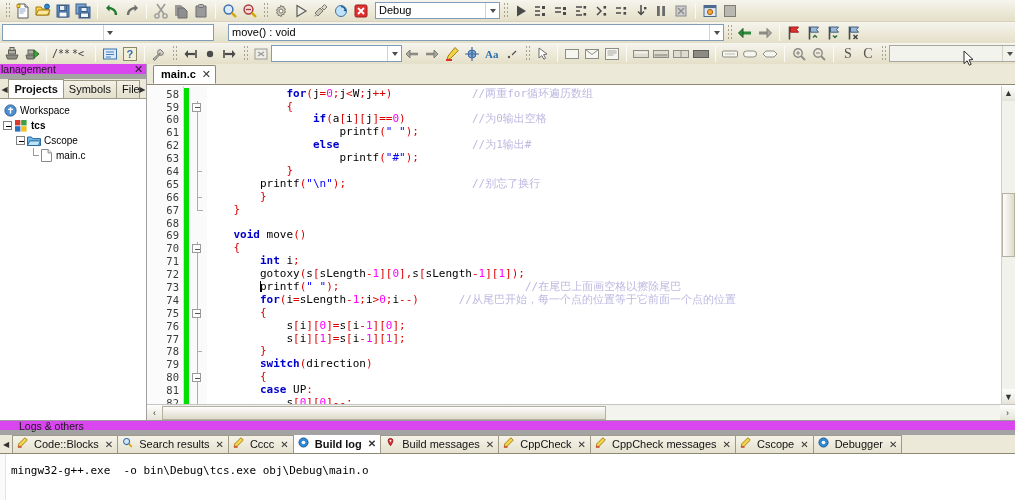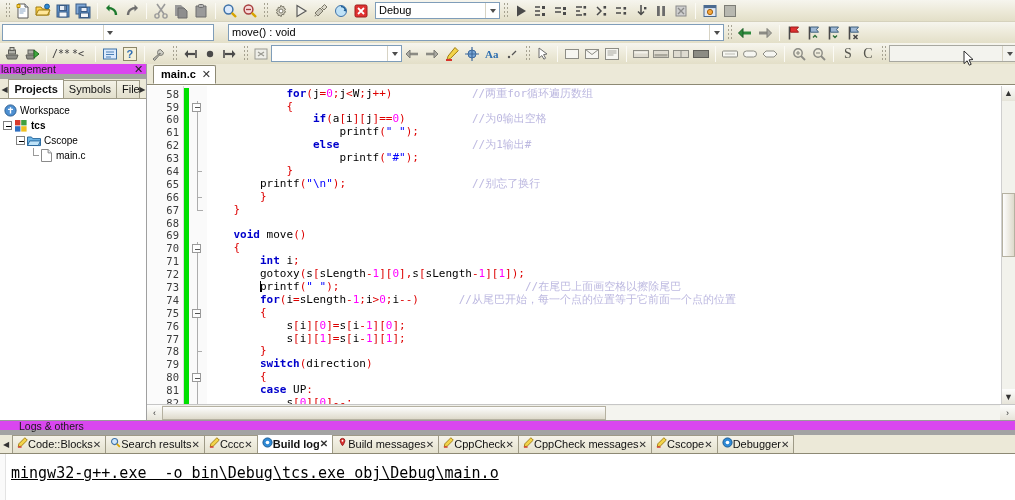--- a/index.html
+++ b/index.html
@@ -268,42 +268,41 @@
     border-bottom: 1px solid #8d8974;
     overflow: hidden;
   }
   #logtabs .scroller {
     width: 12px; height: 17px; display: flex; align-items: center; justify-content: center;
     font-size: 8px; color: #333; flex: 0 0 auto;
   }
   .ltab {
     height: 18px; line-height: 17px;
     padding: 0 4px 0 4px;
-    display: flex; align-items: center; gap: 0;
+    display: flex; align-items: center; gap: 6px;
     font-size: 11px;
     border: 1px solid #9e9a86; border-bottom: none;
     background: linear-gradient(to bottom,#f6f4ea,#e4e1ce);
     margin-right: -1px; flex: 0 0 auto;
     white-space: nowrap;
     color: #111;
   }
   .ltab.active { background: #fff; font-weight: bold; height: 19px; line-height: 18px; z-index: 2; position: relative; }
   .ltab .lx { color: #333; font-size: 10px; }
   #logbody {
     flex: 1 1 auto; background: #fff; position: relative;
     display: flex;
   }
   #logleft { width: 6px; flex: 0 0 6px; border-right: 1px solid #e3e3e3; background:#fafafa; }
   #logtext {
     flex: 1 1 auto;
     font-family: "DejaVu Sans Mono", monospace;
-    font-size: 15px; color: #000;
+    font-size: 11px; color: #000;
     padding: 10px 0 0 5px;
     white-space: pre;
-    text-decoration: underline;
   }
 
   
   #cursor { position: absolute; left: 963px; top: 50px; width: 12px; height: 18px; }
 </style>
 </head>
 <body>
 
 <div id="app">
 

